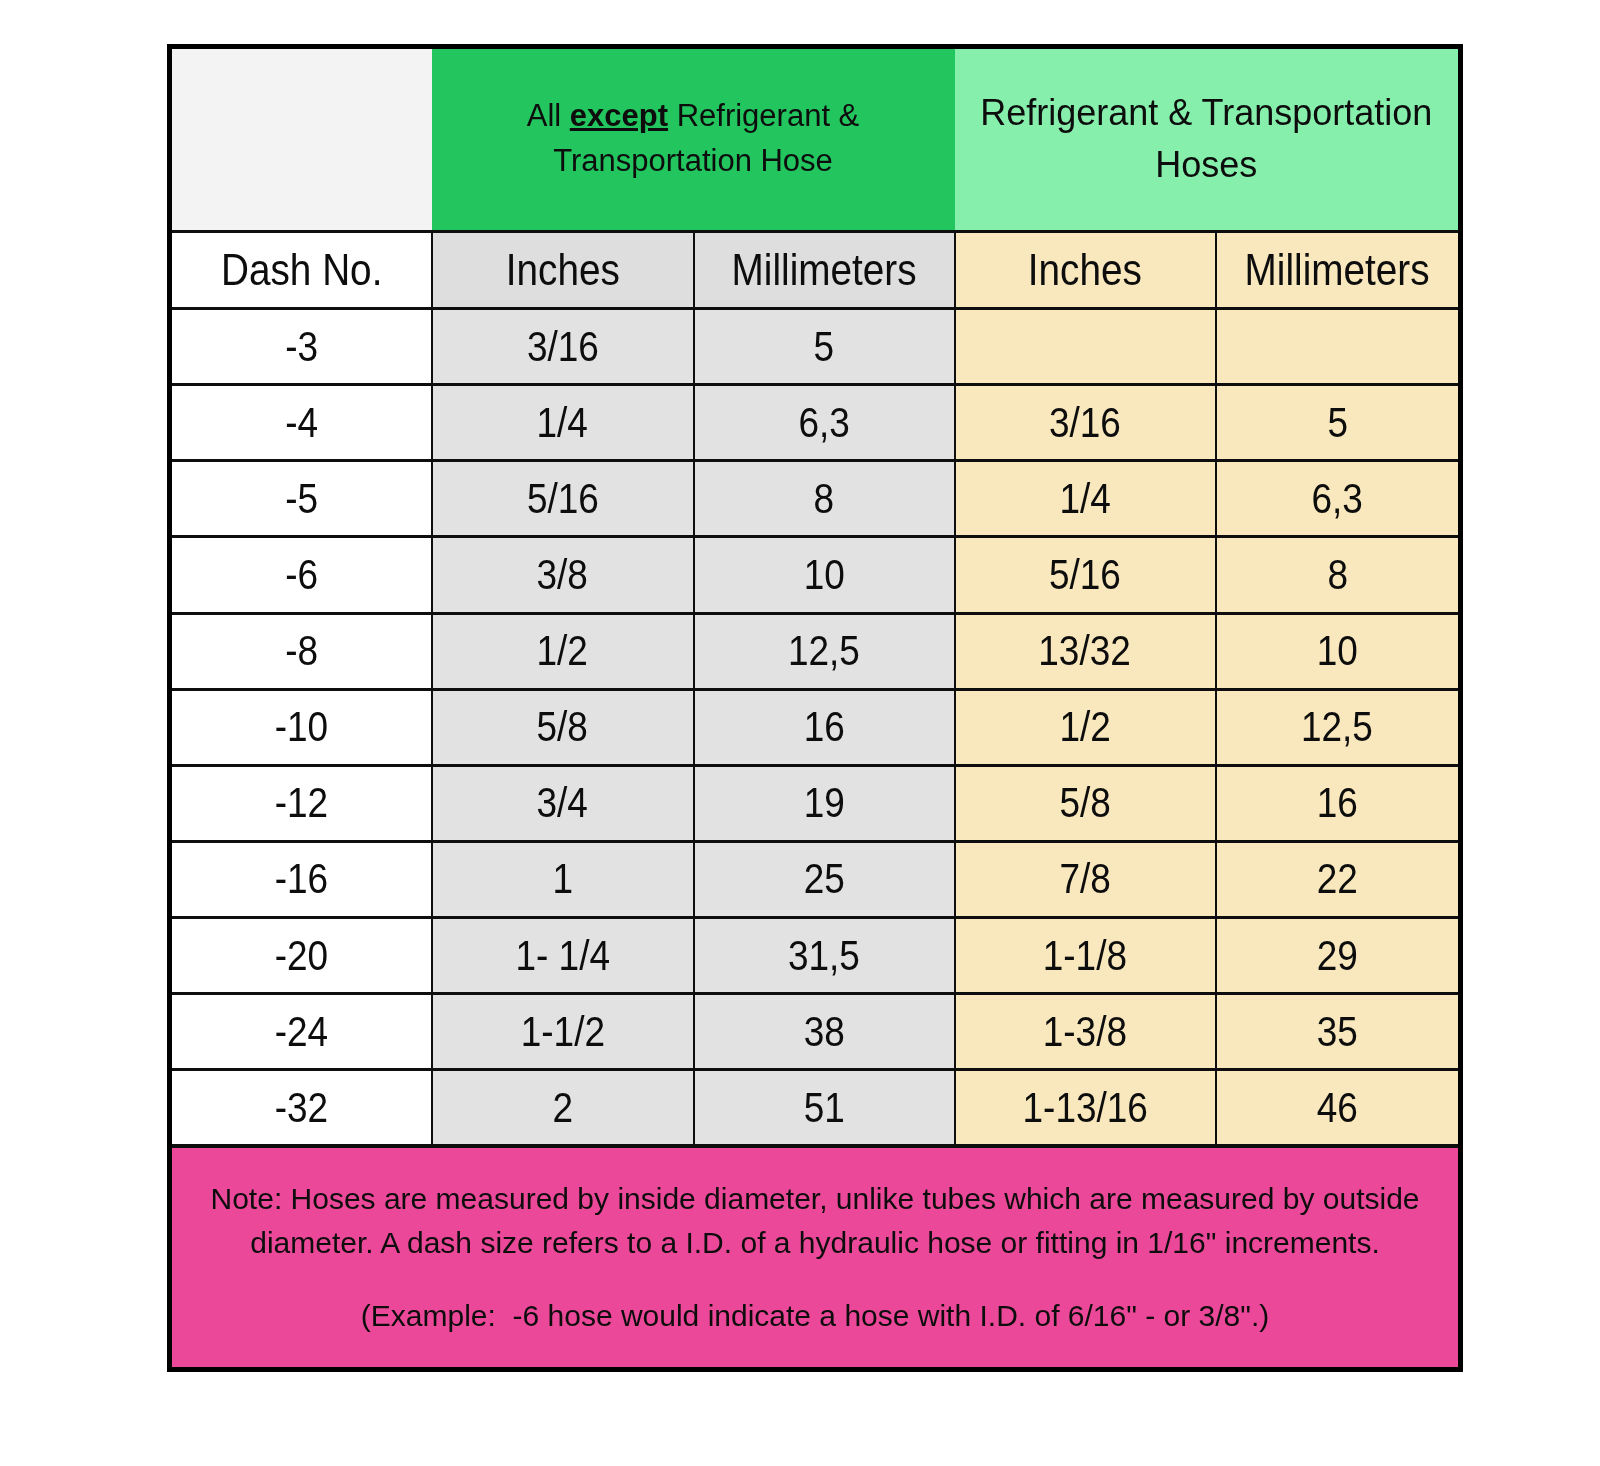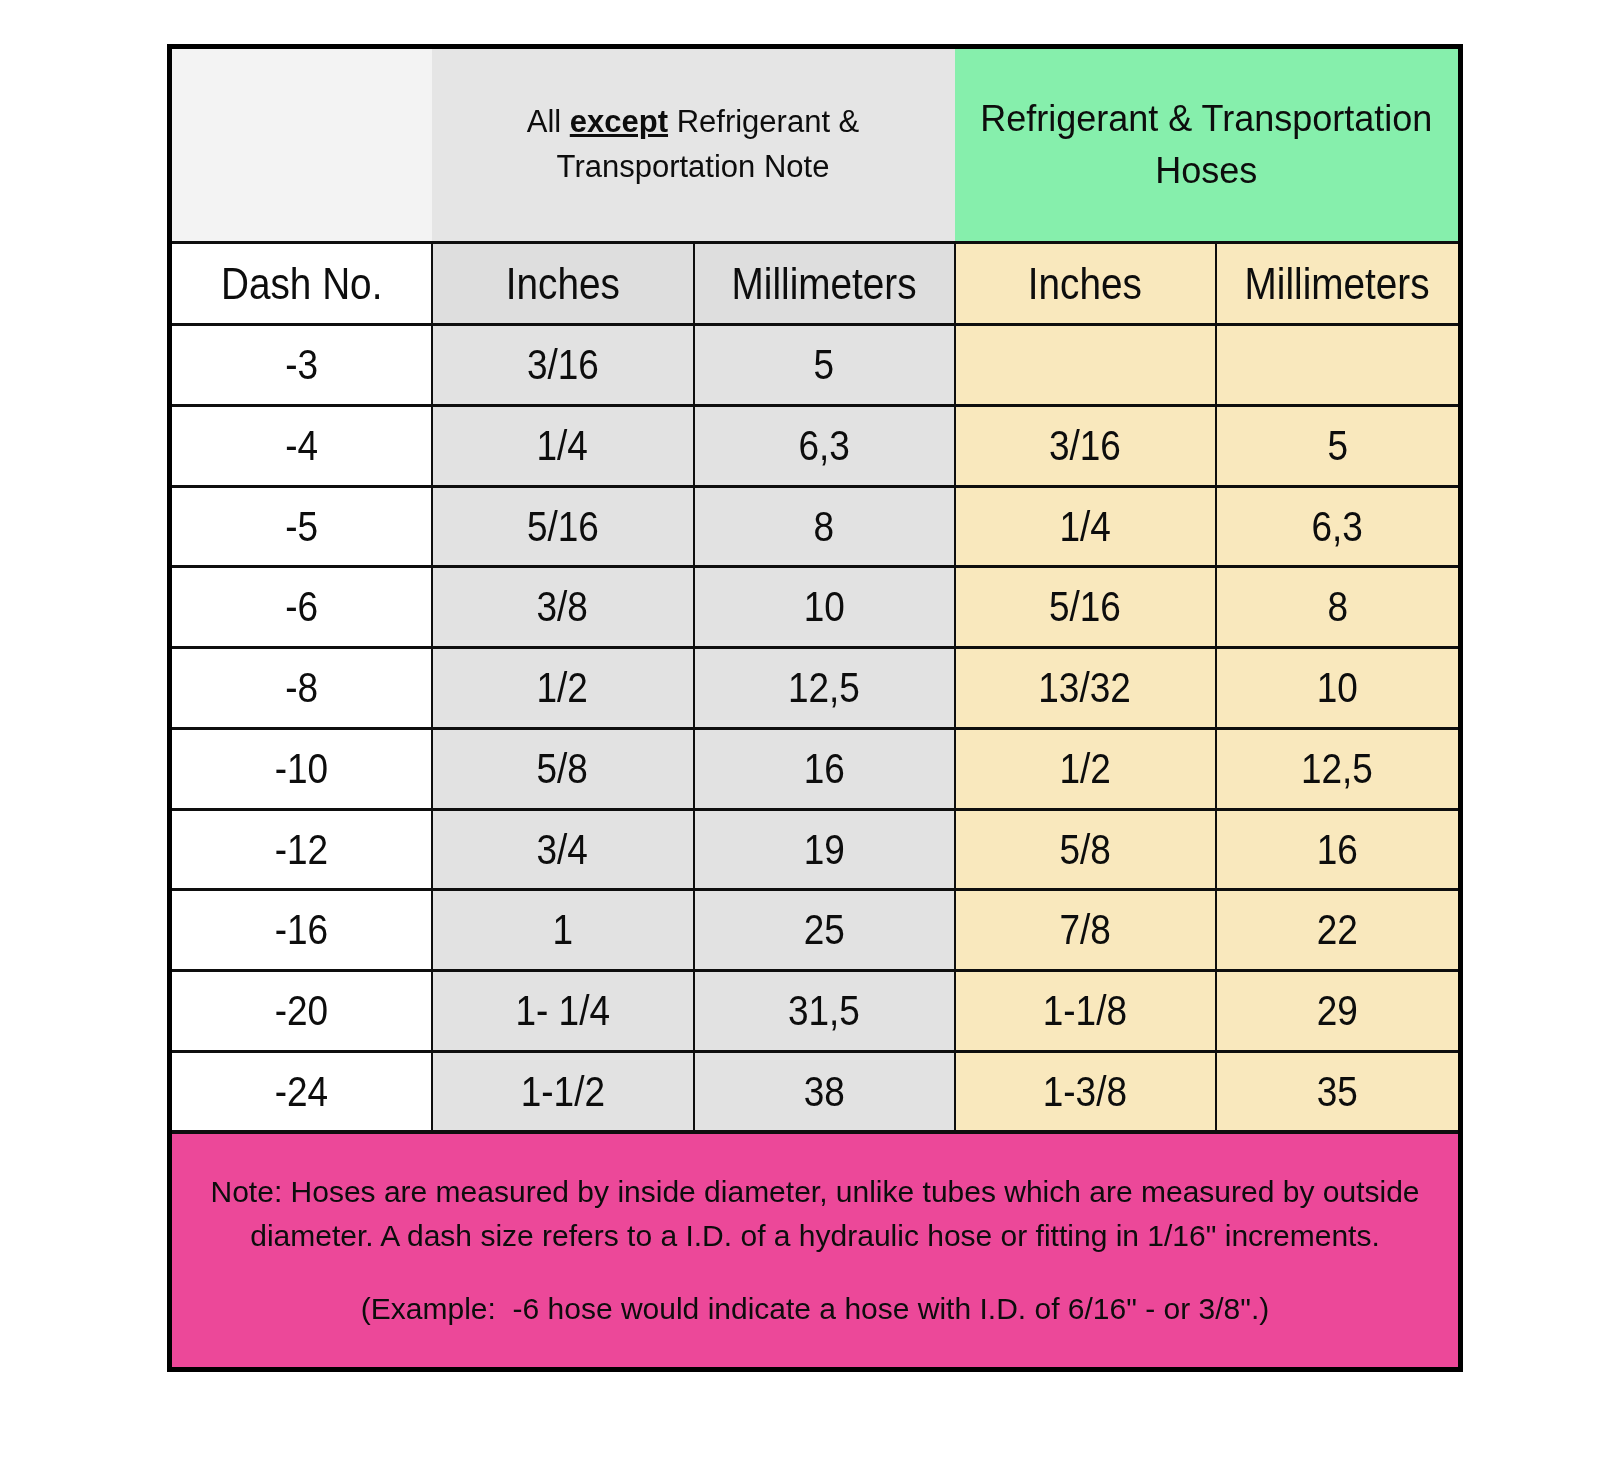--- a/index.html
+++ b/index.html
@@ -34,21 +34,21 @@
   .title-cell {
     background:#969696;
     font-size:70px; font-weight:700; letter-spacing:-1px;
     border-bottom-width:5px !important;
   }
 
   
   .band-row { height:153px; }
   .band { font-size:31px; line-height:1.45; }
   .band-spacer  { background:#f3f3f3; border-right:hidden !important; }
-  .band-left    { background:#e5e5e5; border-left:hidden !important; border-right:hidden !important; }
+  .band-left    { background:#22c55e; border-left:hidden !important; border-right:hidden !important; }
   .band-right   { background:#86efac; border-left:hidden !important; font-weight:700; font-size:36px; }
   .band-left .emph { font-weight:700; text-decoration:underline; }
 
   
   .head-row { height:64px; }
   .head-row th { font-size:44px; }
   .c-white { background:#ffffff; }
   .c-grayhead { background:#dedede; }
   .c-gray  { background:#e2e2e2; }
   .c-yellow{ background:#f9e8bd; }
@@ -78,21 +78,21 @@
         <col style="width:261px">
         <col style="width:245px">
     </colgroup>
 
     <tbody>
 
     <tr class="band-row">
       <td class="band band-spacer"></td>
       <td class="band band-left" colspan="2">
         <span>All </span><span class="emph">except</span><span> Refrigerant &amp;</span><br>
-        <span>Transportation Note</span>
+        <span>Transportation Hose</span>
       </td>
       <td class="band band-right" colspan="2">
         <span>Refrigerant &amp; Transportation Hoses</span>
       </td>
     </tr>
 
     <tr class="head-row">
       <th class="c-white"><span class="sq">Dash No.</span></th>
       <th class="c-grayhead"><span class="sq">Inches</span></th>
       <th class="c-grayhead"><span class="sq">Millimeters</span></th>
@@ -163,20 +163,27 @@
       <td class="c-yellow"><span class="sq">1-1/8</span></td>
       <td class="c-yellow"><span class="sq">29</span></td>
     </tr>
     <tr class="data-row">
       <td class="c-white"><span class="sq">-24</span></td>
       <td class="c-gray"><span class="sq">1-1/2</span></td>
       <td class="c-gray"><span class="sq">38</span></td>
       <td class="c-yellow"><span class="sq">1-3/8</span></td>
       <td class="c-yellow"><span class="sq">35</span></td>
     </tr>
+    <tr class="data-row">
+      <td class="c-white"><span class="sq">-32</span></td>
+      <td class="c-gray"><span class="sq">2</span></td>
+      <td class="c-gray"><span class="sq">51</span></td>
+      <td class="c-yellow"><span class="sq">1-13/16</span></td>
+      <td class="c-yellow"><span class="sq">46</span></td>
+    </tr>
 
     <tr class="note-row">
       <td class="note-cell" colspan="5">
         <span class="note-text">Note: Hoses are measured by inside diameter, unlike tubes which are measured by outside diameter. A dash size refers to a I.D. of a hydraulic hose or fitting in 1/16" increments.</span>
         <span class="note-example">(Example:  -6 hose would indicate a hose with I.D. of 6/16" - or 3/8".)</span>
       </td>
     </tr>
   </tbody>
     </table>
 </div>

